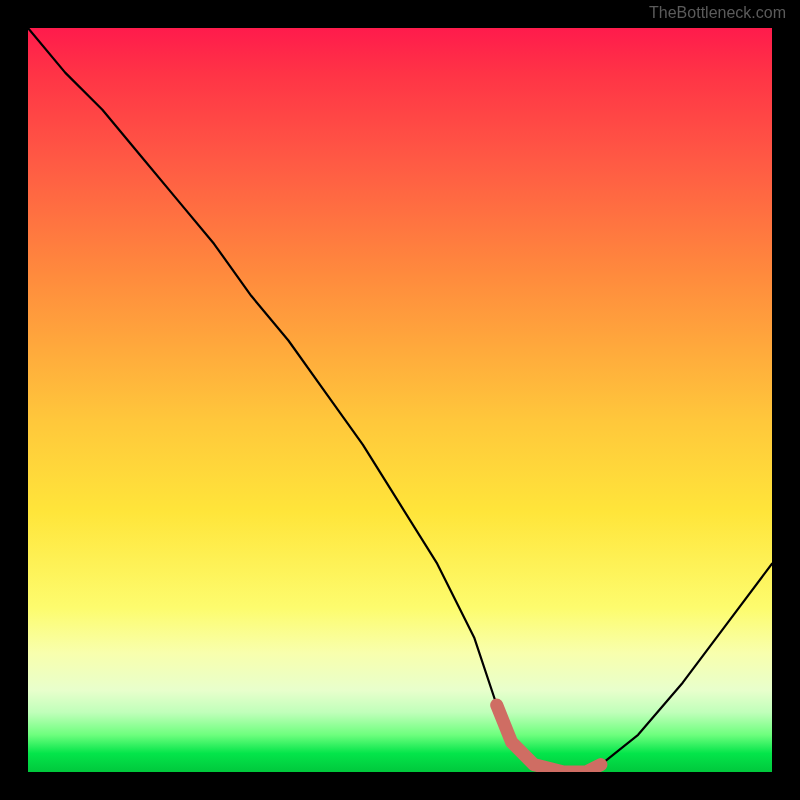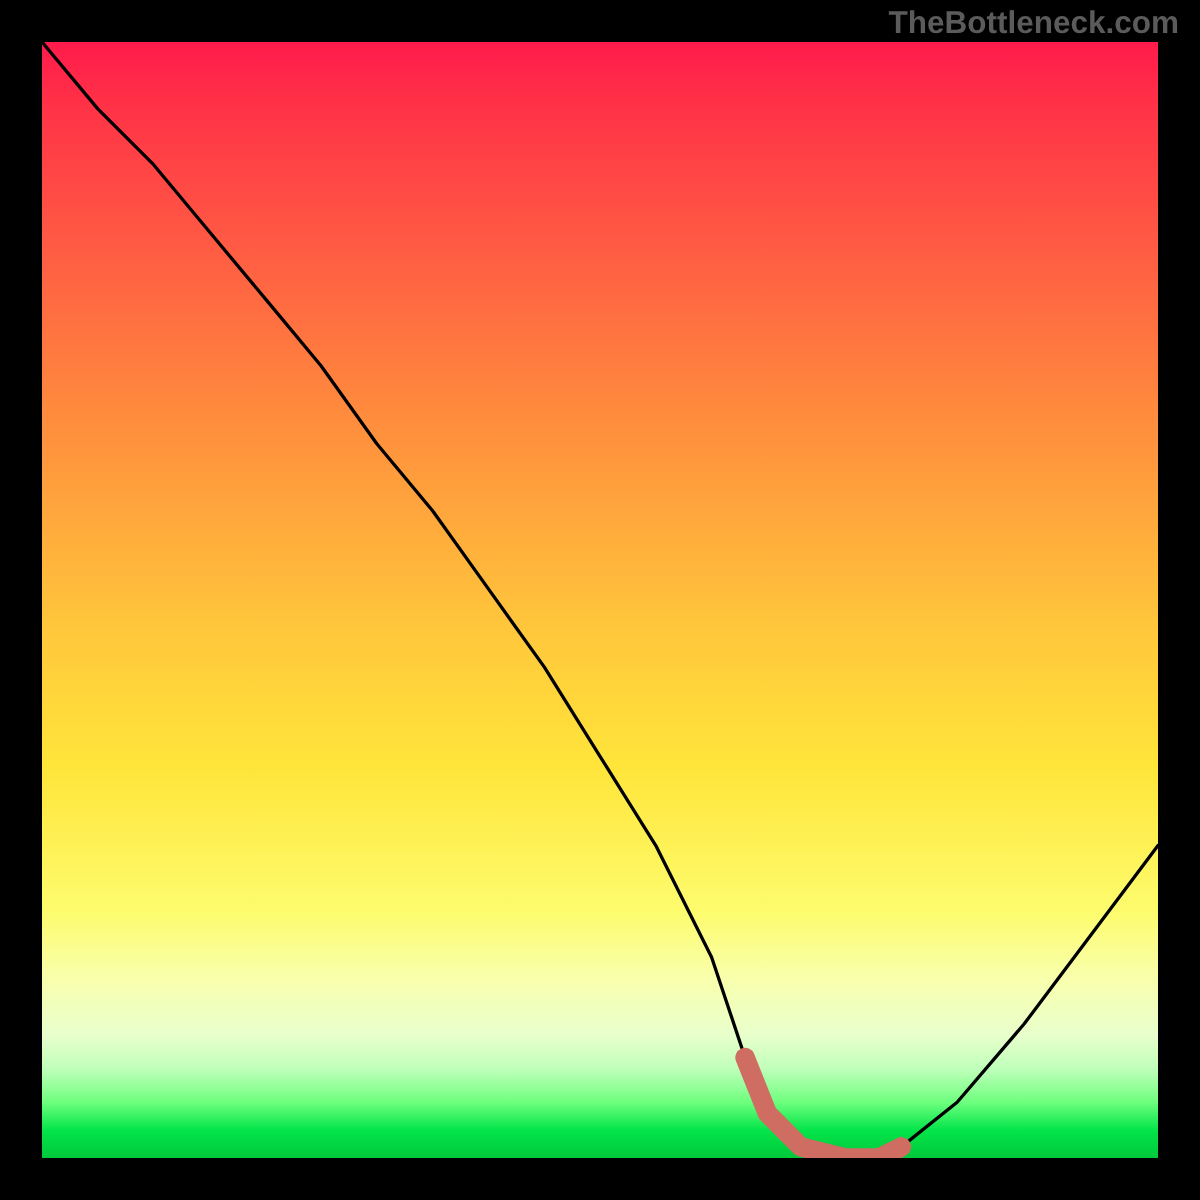--- a/index.html
+++ b/index.html
@@ -8,22 +8,22 @@
     width: 800px;
     height: 800px;
     background: #000;
     overflow: hidden;
   }
   .attribution {
     position: absolute;
     top: 4px;
     right: 14px;
     font-family: Arial, Helvetica, sans-serif;
-    font-size: 21px;
-    font-weight: 700;
+    font-size: 16px;
+    font-weight: 400;
     color: #5b5b5b;
     z-index: 5;
   }
   .frame {
     position: absolute;
     top: 28px;
     left: 28px;
     width: 744px;
     height: 744px;
     background: linear-gradient(to bottom,

